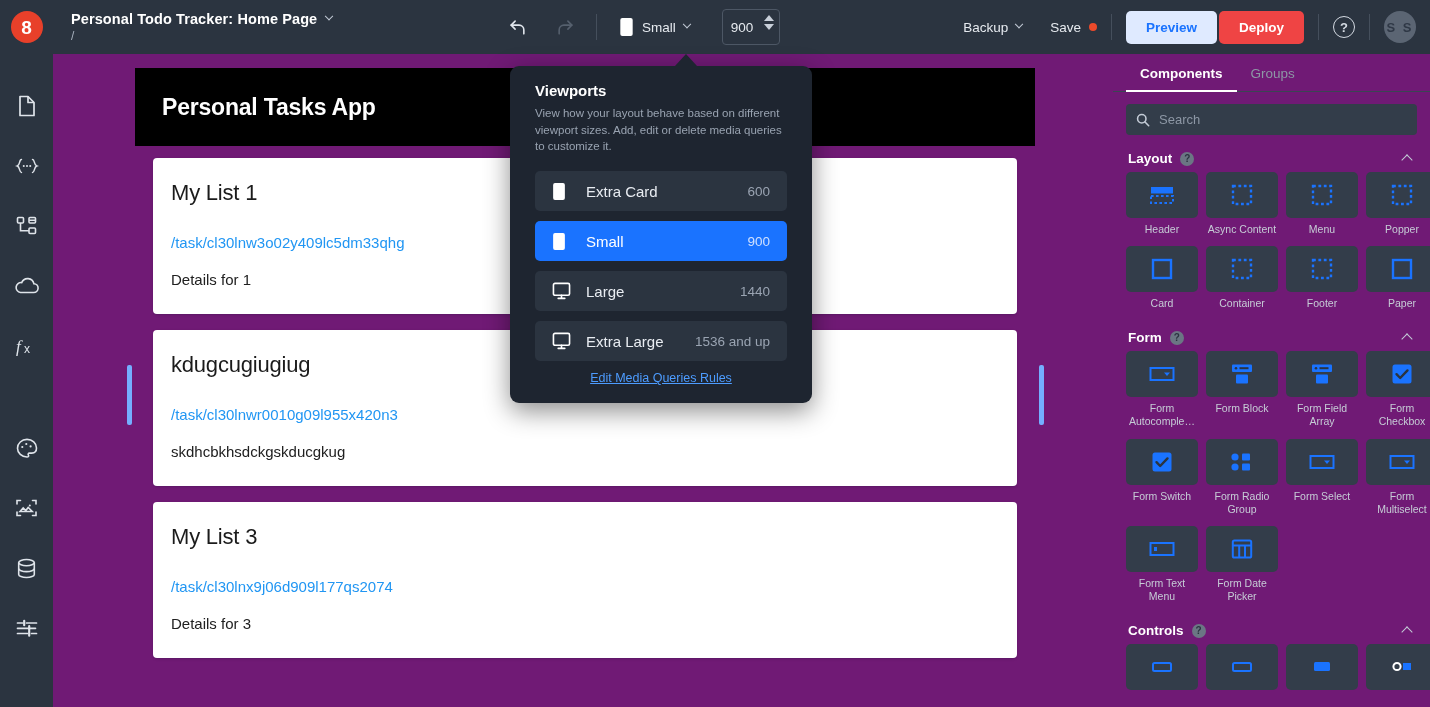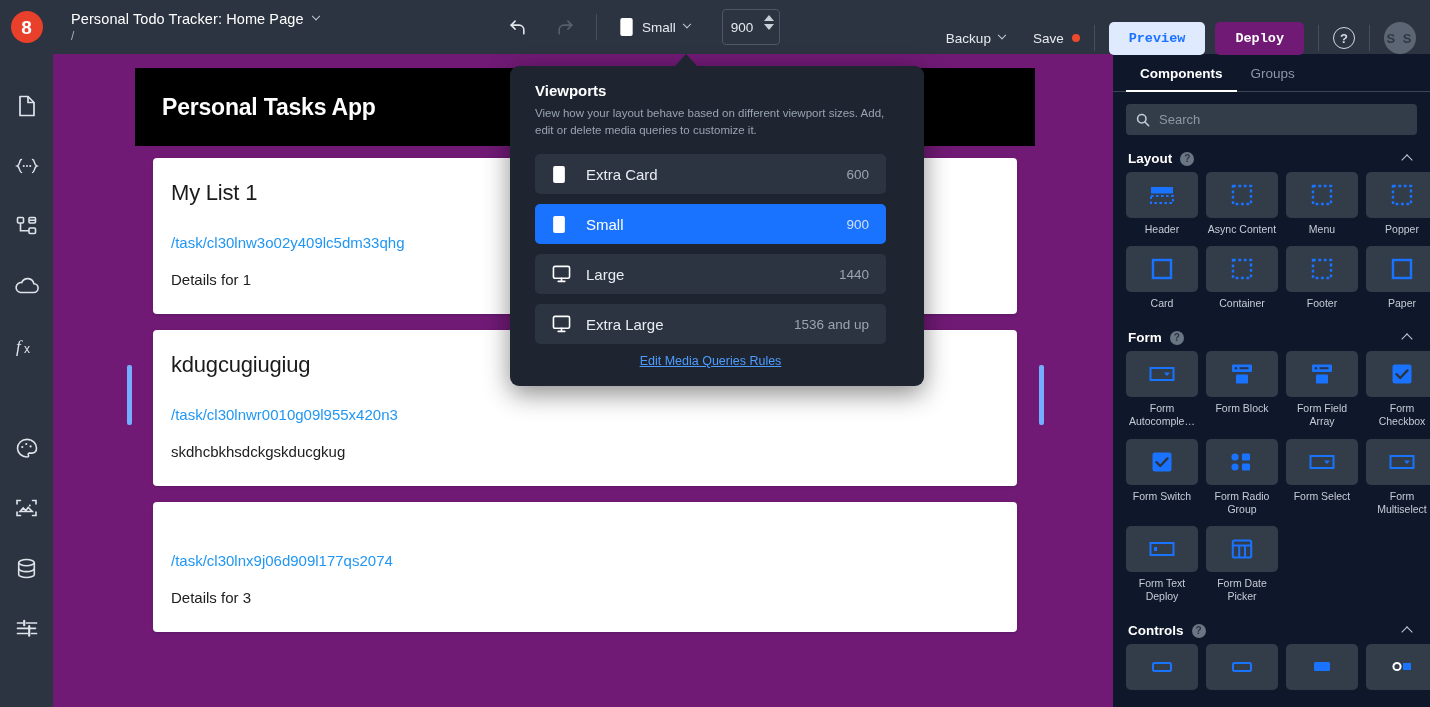--- a/index.html
+++ b/index.html
@@ -29,21 +29,21 @@
     color: #fff; font-weight: bold; font-size: 19px;
     display: flex; align-items: center; justify-content: center;
     line-height: 1;
   }
   .title-block {
     margin-left: 18px; display: flex; flex-direction: column; justify-content: center;
     height: 54px;
   }
   .proj-title-row { display: flex; align-items: center; gap: 9px; }
   .proj-title {
-    color: #ffffff; font-size: 14.5px; font-weight: normal; letter-spacing: .1px;
+    color: #ffffff; font-size: 14.5px; font-weight: bold; letter-spacing: .1px;
     white-space: nowrap;
   }
   .proj-path { color: #a6b0bd; font-size: 12px; margin-top: 2px; }
 
   .chev {
     display: inline-block; width: 8px; height: 8px;
     border-right: 1.6px solid #c3cbd6; border-bottom: 1.6px solid #c3cbd6;
     transform: rotate(45deg) translate(-2px,-2px);
   }
   .chev-sm { width: 6px; height: 6px; border-width: 1.5px; }
@@ -78,32 +78,32 @@
   }
   .spin { position: absolute; right: 5px; top: 5px; display: flex; flex-direction: column; gap: 3px; }
   .spin-up, .spin-dn {
     width: 0; height: 0; border-left: 5px solid transparent; border-right: 5px solid transparent;
     cursor: pointer;
   }
   .spin-up { border-bottom: 6px solid #c8cfd9; }
   .spin-dn { border-top: 6px solid #c8cfd9; }
 
   .tb-right {
-    position: absolute; right: 0; top: 11px; height: 54px;
+    position: absolute; right: 0; top: 0; height: 54px;
     display: flex; align-items: center; padding-right: 14px;
   }
   .txt-btn { color: #e6eaef; font-size: 13.5px; cursor: pointer; display:flex; align-items:center; gap:8px; }
   .save-dot { width: 8px; height: 8px; border-radius: 50%; background: #ec4a2a; }
   .btn {
     border: 0; border-radius: 5px; cursor: pointer;
-    font-size: 13.5px; font-weight: bold; font-family: Liberation Mono, monospace;
+    font-size: 13.5px; font-weight: bold; font-family: Liberation Sans, sans-serif;
     height: 33px; padding: 0 20px; display: flex; align-items: center; justify-content: center;
   }
   .btn-preview { background: #dfeaff; color: #1a73ff; }
-  .btn-deploy  { background: #701a75; color: #ffffff; margin-left: 10px; }
+  .btn-deploy  { background: #ef4444; color: #ffffff; margin-left: 2px; }
   .help-circle {
     width: 22px; height: 22px; border-radius: 50%; border: 1.8px solid #d4dae2;
     color: #d4dae2; font-size: 13px; display: flex; align-items: center; justify-content: center;
     cursor: pointer; font-weight: bold;
   }
   .avatar {
     width: 32px; height: 32px; border-radius: 50%; background: #5b6573;
     color: #2f3846; font-size: 13px; font-weight: bold;
     display: flex; align-items: center; justify-content: center; letter-spacing: 2px;
     cursor: pointer;
@@ -151,24 +151,24 @@
     display: block; margin-top: 28px; color: #2196f3; font-size: 15px; text-decoration: none;
   }
   .card .det { margin-top: 20px; font-size: 15px; color: #202020; }
 
   .sel-bar {
     position: absolute; width: 5px; border-radius: 2px; background: #74aeff;
   }
 
   
   .popover {
-    position: absolute; left: 510px; top: 66px; width: 414px;
+    position: absolute; left: 510px; top: 66px; width: 302px;
     background: #1e2530; border-radius: 9px;
     box-shadow: 0 8px 26px rgba(0,0,0,.45);
-    padding: 16px 38px 18px 25px;
+    padding: 16px 25px 18px 25px;
     z-index: 60;
   }
   .pop-caret {
     position: absolute; left: 675px; top: 54px;
     width: 0; height: 0;
     border-left: 11px solid transparent; border-right: 11px solid transparent;
     border-bottom: 12px solid #1e2530;
     z-index: 61;
   }
   .pop-title { color: #ffffff; font-size: 15px; font-weight: bold; }
@@ -186,21 +186,21 @@
   .vp-row.active .nm { color: #ffffff; }
   .vp-row.active .vl { color: #cfe0ff; }
   .pop-link {
     display: block; text-align: center; color: #4d9cff; font-size: 12.5px;
     text-decoration: underline; margin-top: 6px; cursor: pointer;
   }
 
   
   .right {
     position: absolute; right: 0; top: 54px; width: 317px; height: 653px;
-    background: #0f172a; z-index: 20;
+    background: #701a75; z-index: 20;
     display: flex; flex-direction: column;
   }
   .tabs { display: flex; padding: 0 13px; border-bottom: 1px solid #3b4553; }
   .tab {
     padding: 12px 14px 9px 14px; font-size: 13.5px; color: #8d97a5; cursor: pointer;
     border-bottom: 2px solid transparent; margin-bottom: -1px;
   }
   .tab.active { color: #ffffff; font-weight: bold; border-bottom-color: #ffffff; }
   .search-wrap { padding: 12px 13px 8px 13px; }
   .search-box {
@@ -391,20 +391,21 @@
           <div class="det">Details for 1</div>
         </div>
 
         <div class="card">
           <h2>kdugcugiugiug</h2>
           <a class="lnk" href="#">/task/cl30lnwr0010g09l955x420n3</a>
           <div class="det">skdhcbkhsdckgskducgkug</div>
         </div>
 
         <div class="card">
+          <h2>My List 3</h2>
           <a class="lnk" href="#">/task/cl30lnx9j06d909l177qs2074</a>
           <div class="det">Details for 3</div>
         </div>
 
       </div>
     </div>
 
     <div class="sel-bar" style="left:74px; top:311px; height:60px;"></div>
     <div class="sel-bar" style="left:986px; top:311px; height:60px;"></div>
   </div>
@@ -638,21 +639,21 @@
           </div>
           <div class="comp-label">Form Multiselect</div>
         </div>
         <div class="comp">
           <div class="comp-tile">
             <svg width="26" height="18" viewBox="0 0 26 18">
               <rect x="1.5" y="3" width="23" height="12" fill="none" stroke="#1a73ff" stroke-width="2"></rect>
               <rect x="5" y="7" width="3" height="4" fill="#1a73ff"></rect>
             </svg>
           </div>
-          <div class="comp-label">Form Text Deploy</div>
+          <div class="comp-label">Form Text Menu</div>
         </div>
         <div class="comp">
           <div class="comp-tile">
             <svg width="22" height="22" viewBox="0 0 22 22">
               <rect x="1.8" y="2.5" width="18.4" height="17" rx="1.6" fill="none" stroke="#1a73ff" stroke-width="2"></rect>
               <path d="M1.8 7.5h18.4M8.2 7.5v12M14 7.5v12" stroke="#1a73ff" stroke-width="2"></path>
             </svg>
           </div>
           <div class="comp-label">Form Date Picker</div>
         </div>

